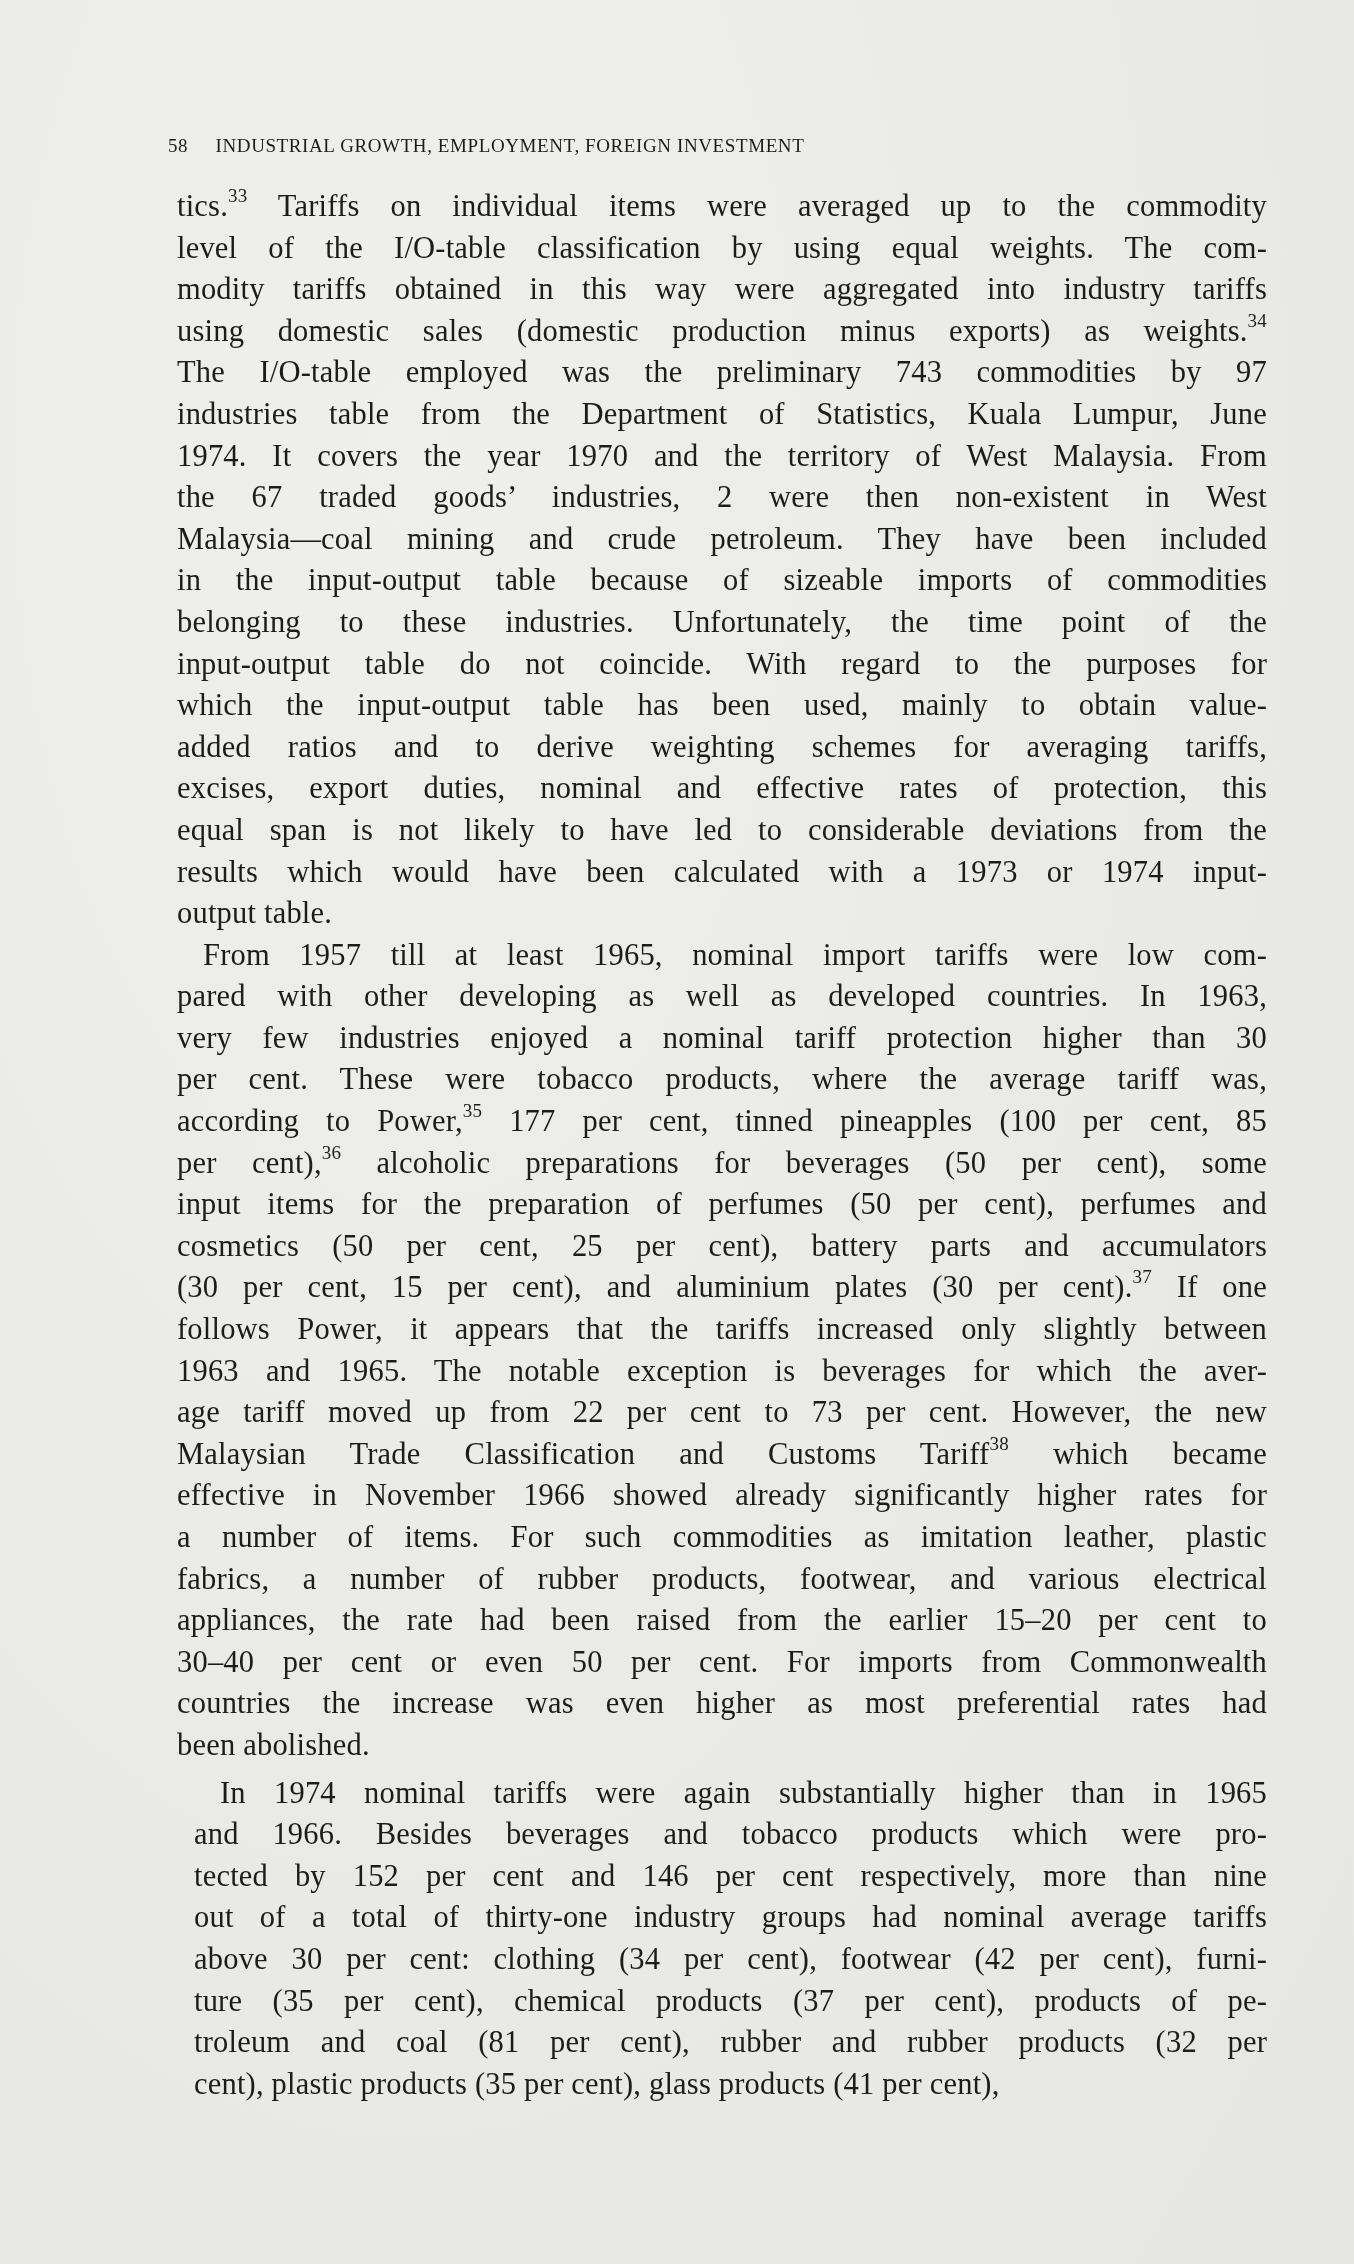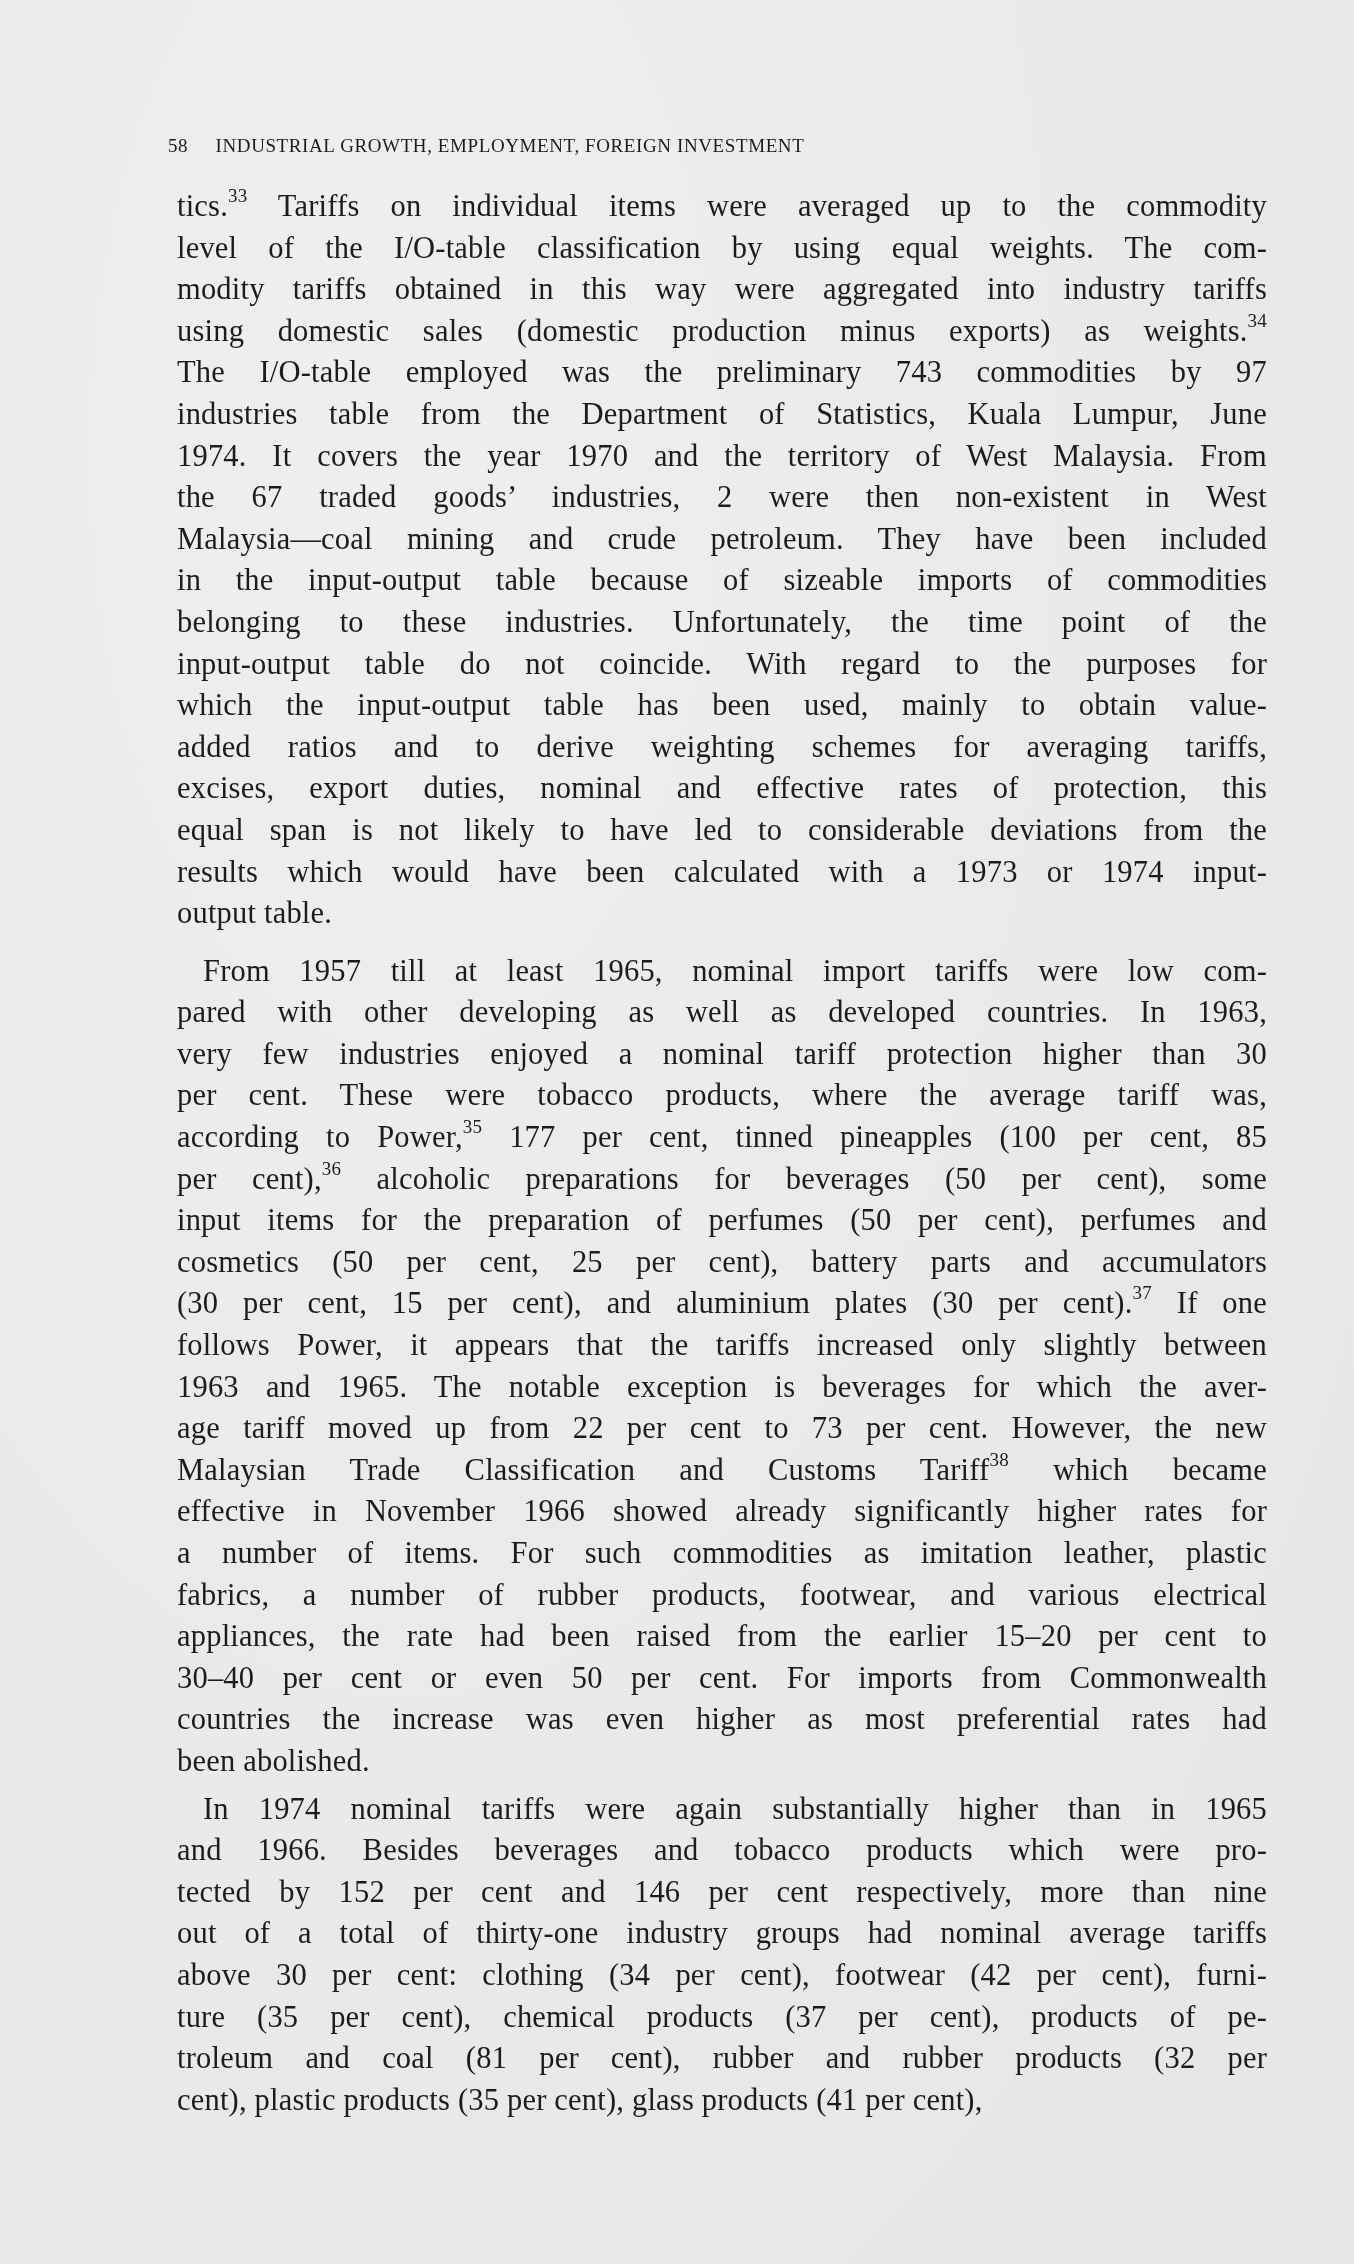--- a/index.html
+++ b/index.html
@@ -50,22 +50,22 @@
       text-align: justify;
       text-align-last: justify;
       letter-spacing: 0.2px;
     }
     .line.last {
       text-align-last: left;
     }
     .line.indent {
       padding-left: 26px;
     }
-    .p2 { margin-top: 16px; }
-    .p3 { margin-top: 6px; }
+    .p2 { margin-top: 0px; }
+    .p3 { margin-top: 6px; margin-left: 17px; }
     sup {
       font-size: 19px;
       line-height: 0;
       position: relative;
       top: -3px;
       vertical-align: super;
     }
     .sub-block {
       position: relative;
     }

